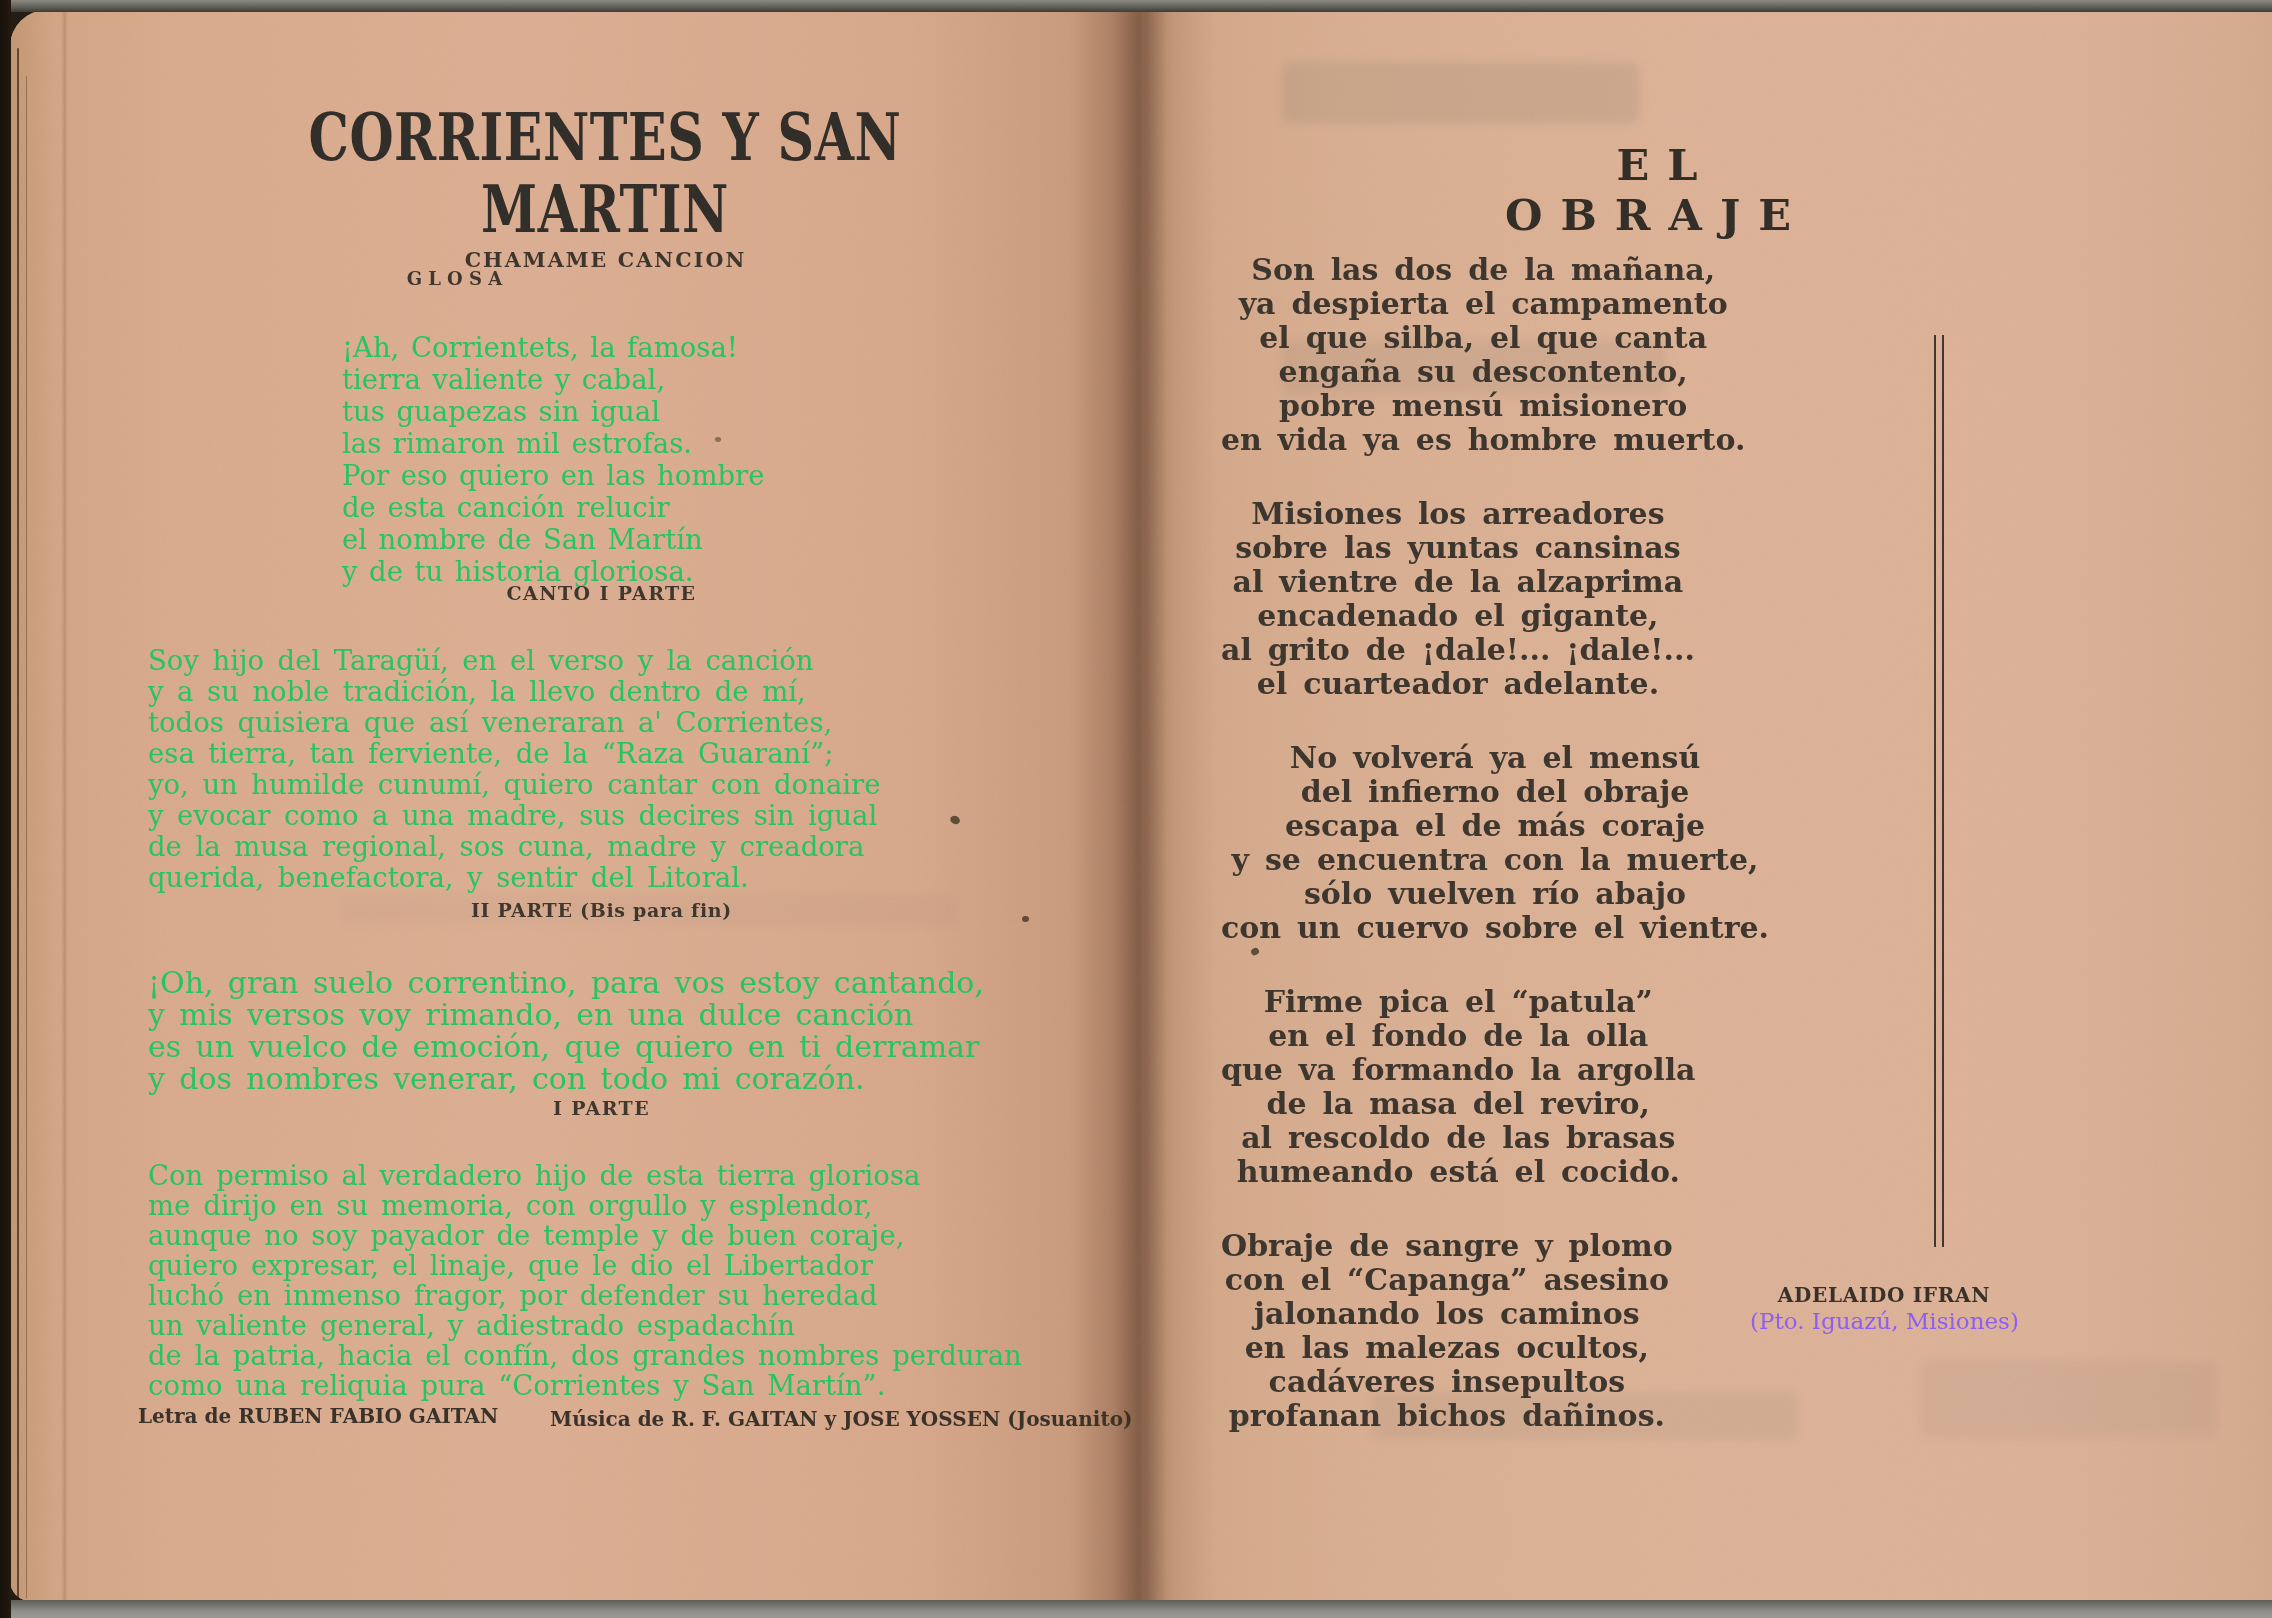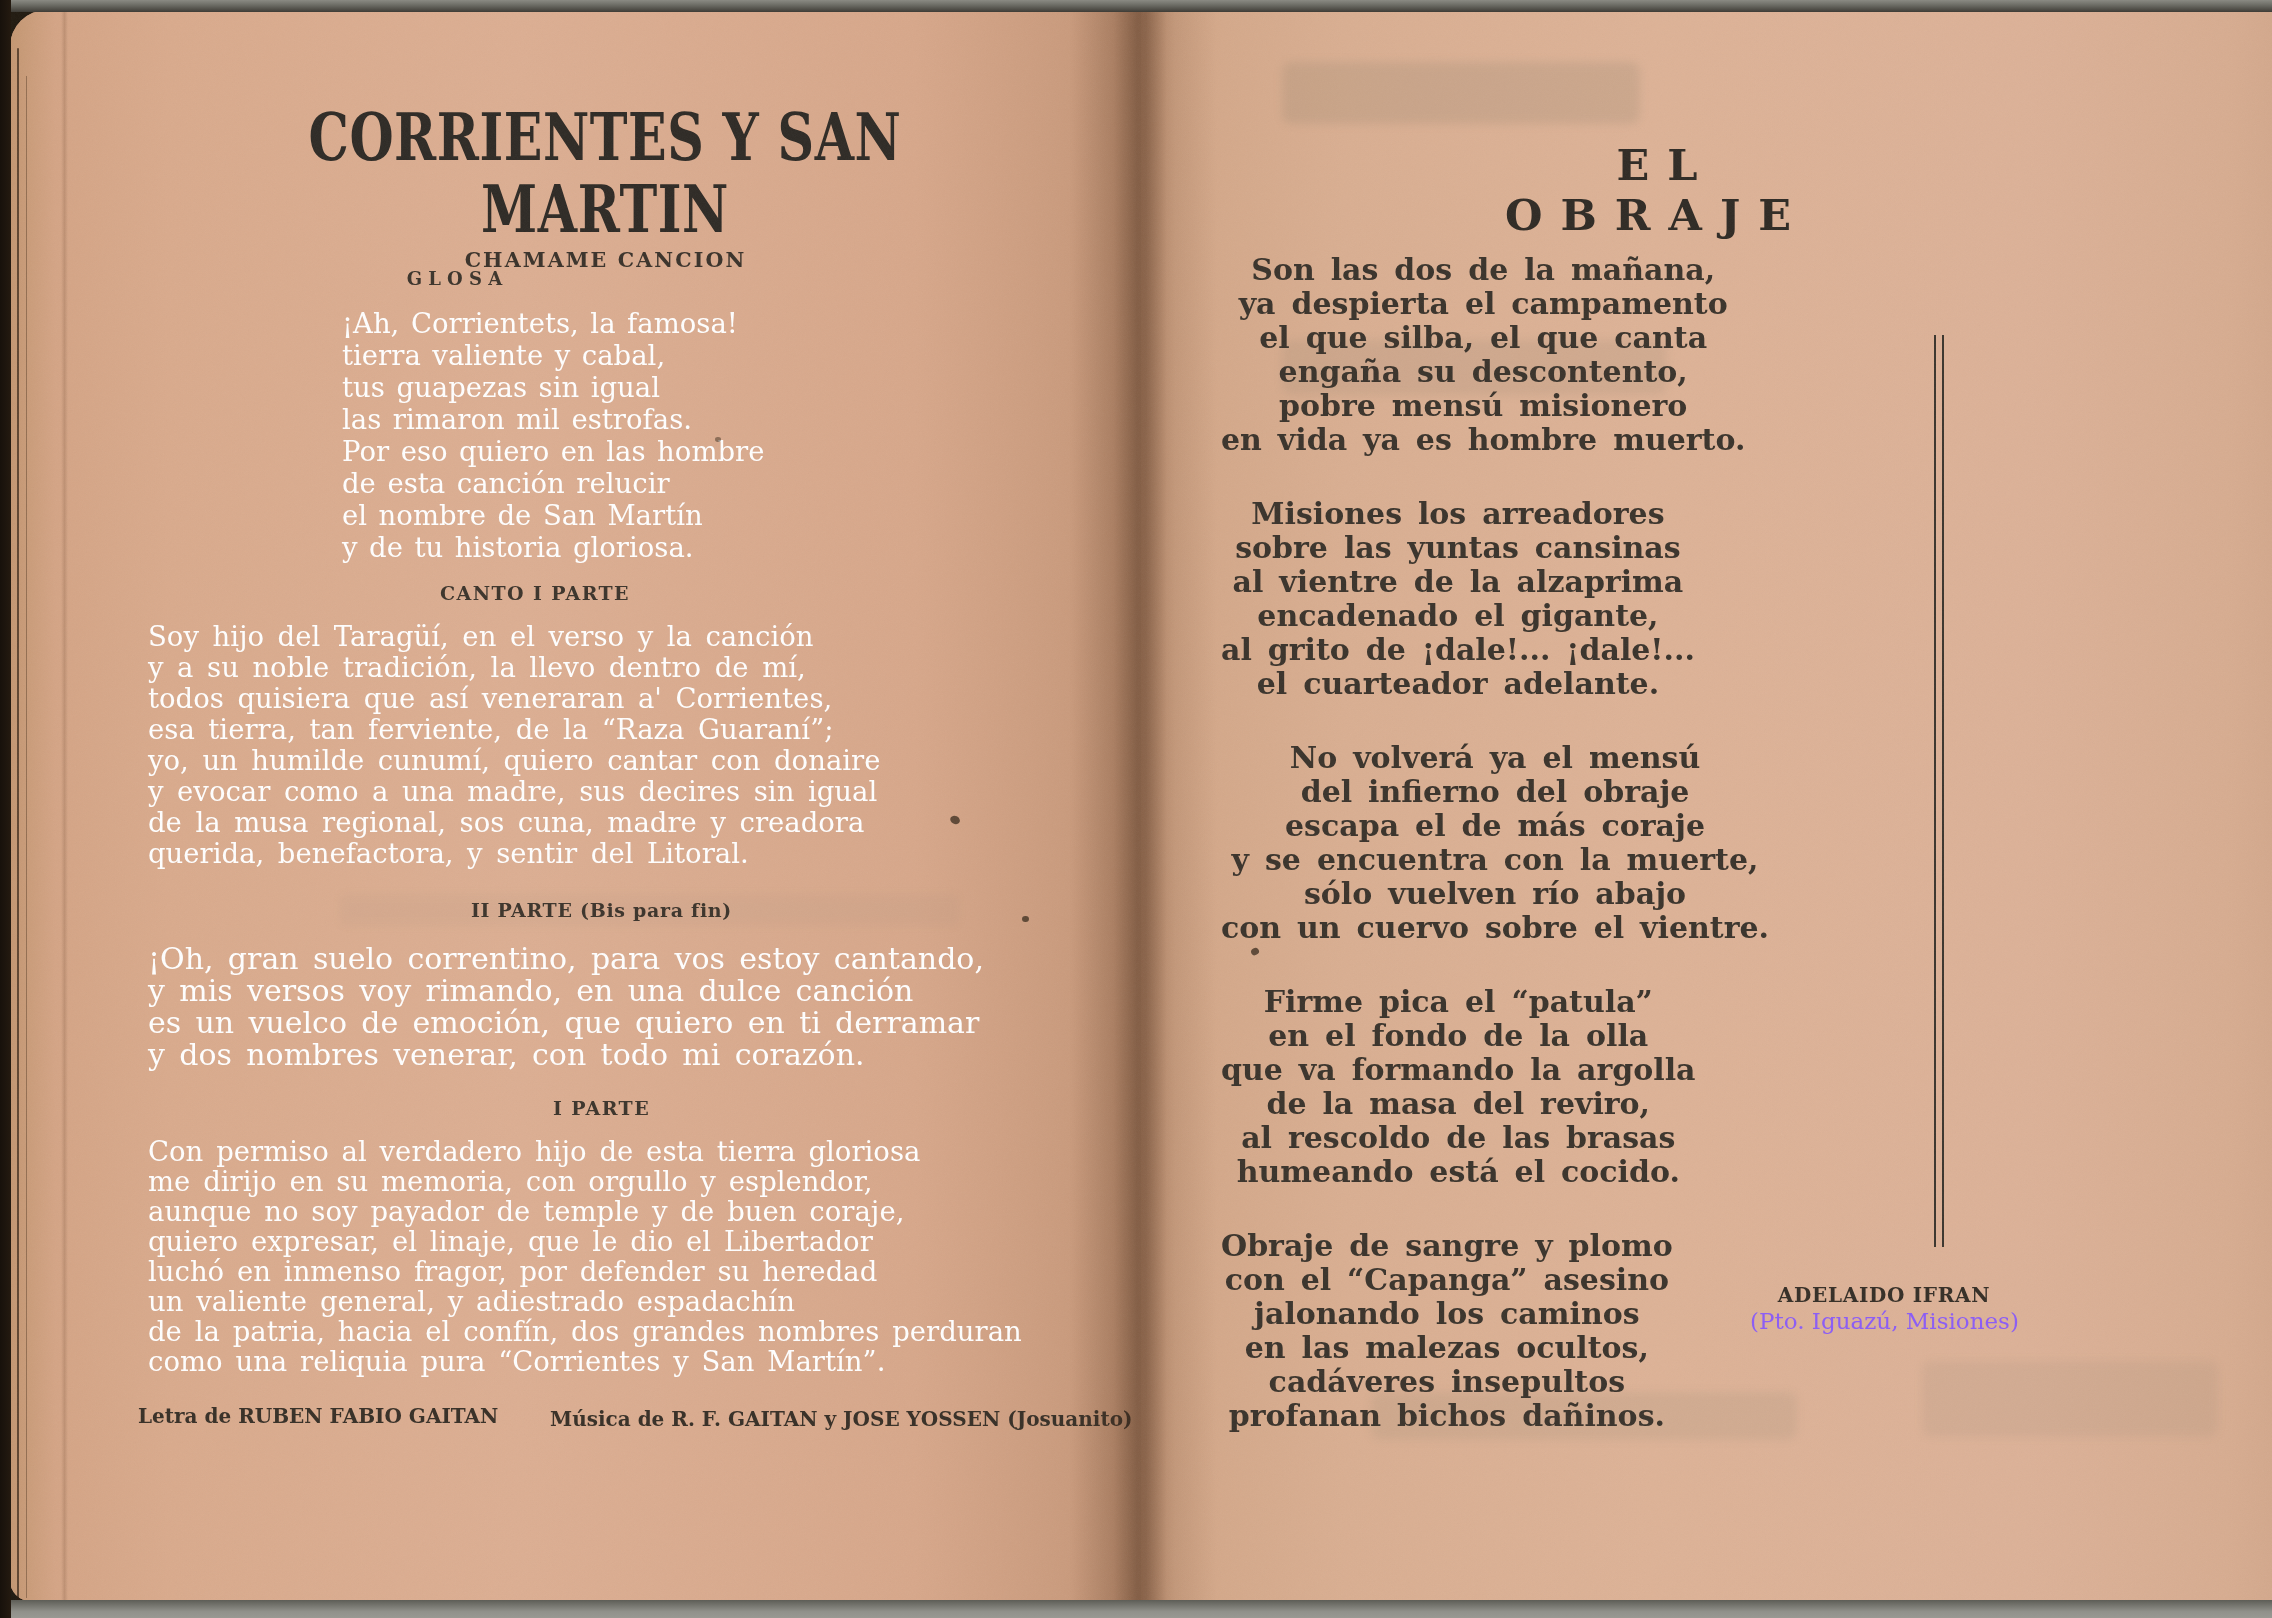--- a/index.html
+++ b/index.html
@@ -46,25 +46,25 @@
     left:172px;top:102px;width:866px;text-align:center;
     font-size:65px;font-weight:bold;color:#2e2a25;line-height:1.1;
     letter-spacing:0.7px;
   }
   .song-title-left .squeeze{display:inline-block;transform:scaleX(.78);transform-origin:center;}
   .subtitle-left{left:413px;top:208px;width:385px;text-align:center;
     font-size:20.6px;font-weight:bold;color:#3a322a;letter-spacing:2.1px;margin-top:40px;}
 
   .sec-heading{font-weight:bold;color:#3c342b;font-size:19px;}
   .h-glosa{left:296px;top:268px;width:323px;text-align:center;font-size:18px;letter-spacing:6.2px;font-weight:600;}
-  .h-canto{left:440px;top:582px;width:323px;text-align:left;letter-spacing:1.4px;}
+  .h-canto{left:440px;top:582px;width:323px;text-align:center;letter-spacing:1.4px;}
   .h-ii{left:402px;top:899px;width:399px;text-align:center;letter-spacing:0.7px;}
   .h-i{left:440px;top:1097px;width:323px;text-align:center;letter-spacing:1.4px;}
 
-  .stanza{color:#ffffff;}
+  .stanza{color:#22c55e;margin-top:24px;}
   .st-glosa{left:342px;top:307px;font-size:27.5px;line-height:32px;word-spacing:2.8px;}
   .st-canto{left:148px;top:621px;font-size:27.5px;line-height:31px;word-spacing:4.8px;}
   .st-ii{left:148px;top:943px;font-size:30px;line-height:32px;word-spacing:4.8px;}
   .st-i{left:148px;top:1136px;font-size:27.5px;line-height:30px;word-spacing:4.1px;}
 
   .credits-letra{left:138px;top:1404px;font-size:20px;font-weight:bold;color:#372f26;}
   .credits-musica{left:550px;top:1407px;font-size:20px;font-weight:bold;color:#372f26;}
 
   .song-title-right{
     left:1437px;top:140px;width:440px;text-align:center;

